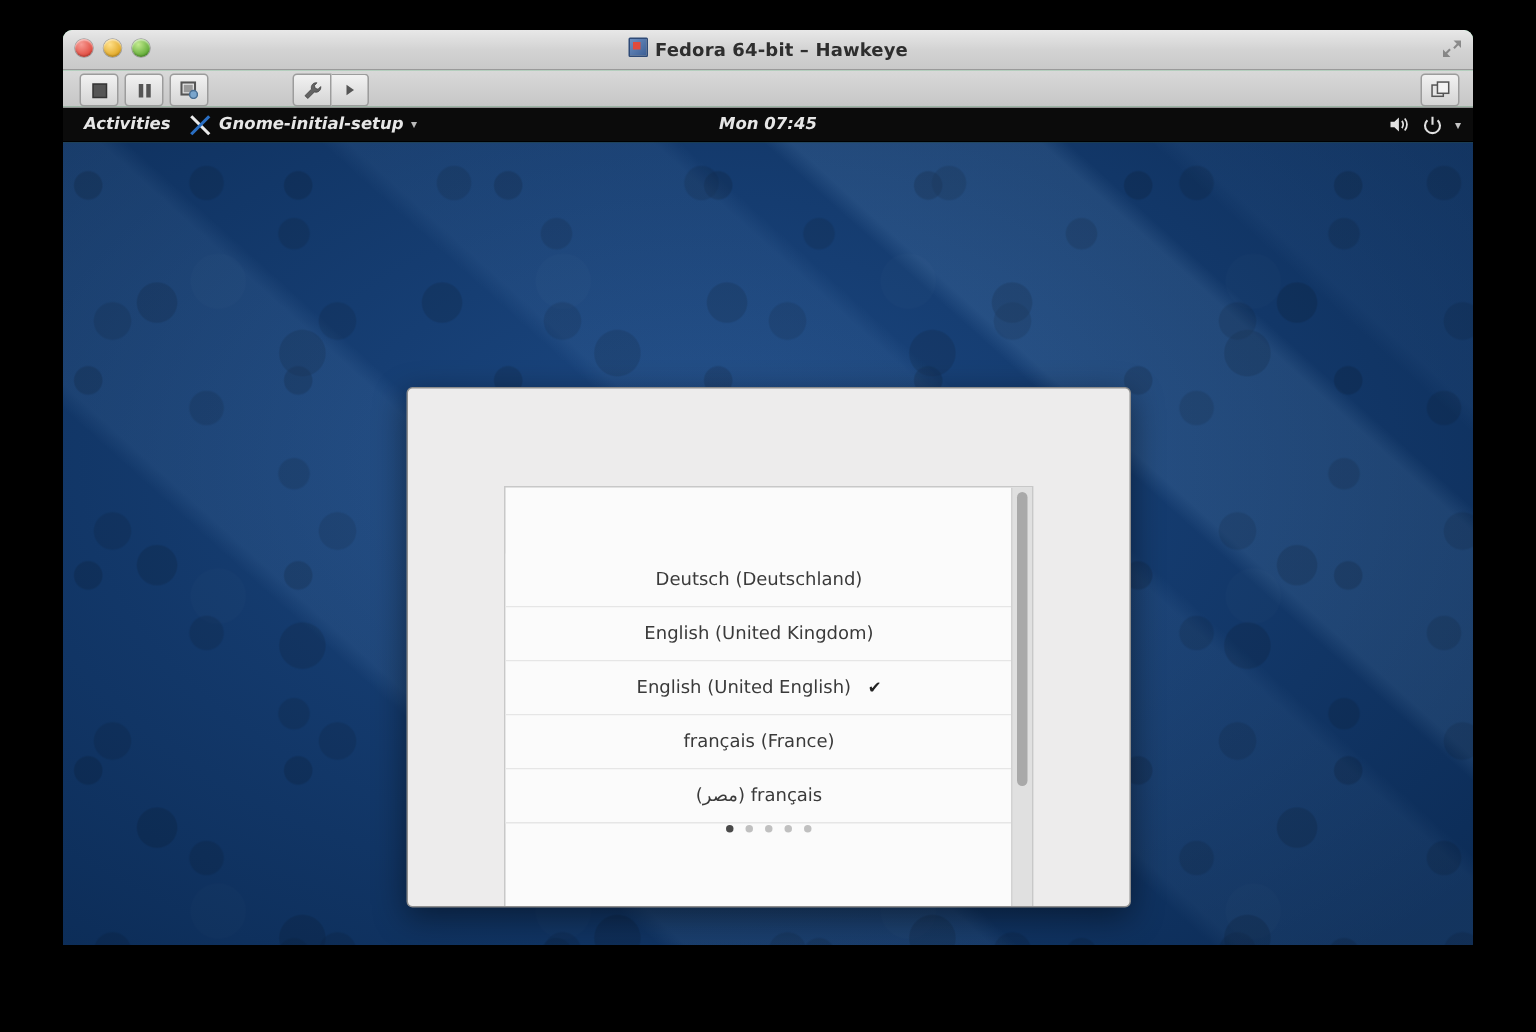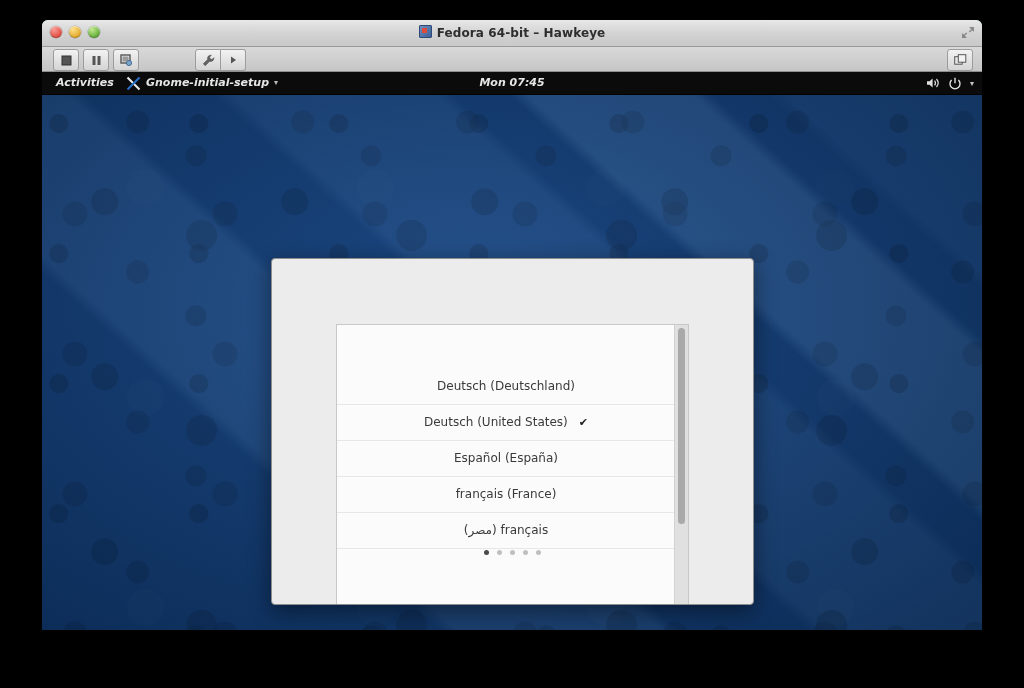--- a/index.html
+++ b/index.html
@@ -197,22 +197,22 @@
     <div id="desktop">
       <div id="desk-bands"></div>
       <div id="desk-tex"></div>
       <div id="desk-vig"></div>
 
       <div id="dialog">
         <div id="dlg-body">
           <div id="lang-frame">
             <div id="lang-list">
                 <div class="lang-row"><span>Deutsch (Deutschland)</span></div>
-                <div class="lang-row"><span>Deutsch (United States)</span><span class="chk">✔</span></div>
-                <div class="lang-row"><span>Español (España)</span></div>
+                <div class="lang-row"><span>English (United Kingdom)</span></div>
+                <div class="lang-row"><span>English (United English)</span><span class="chk">✔</span></div>
                 <div class="lang-row"><span>français (France)</span></div>
                 <div class="lang-row rtl"><span>français (مصر)</span></div>
               </div>
             <div id="lang-scroll">
               <div id="lang-thumb"></div>
             </div>
           </div>
           <div id="dots">
               <div class="dot on"></div>
               <div class="dot"></div>

